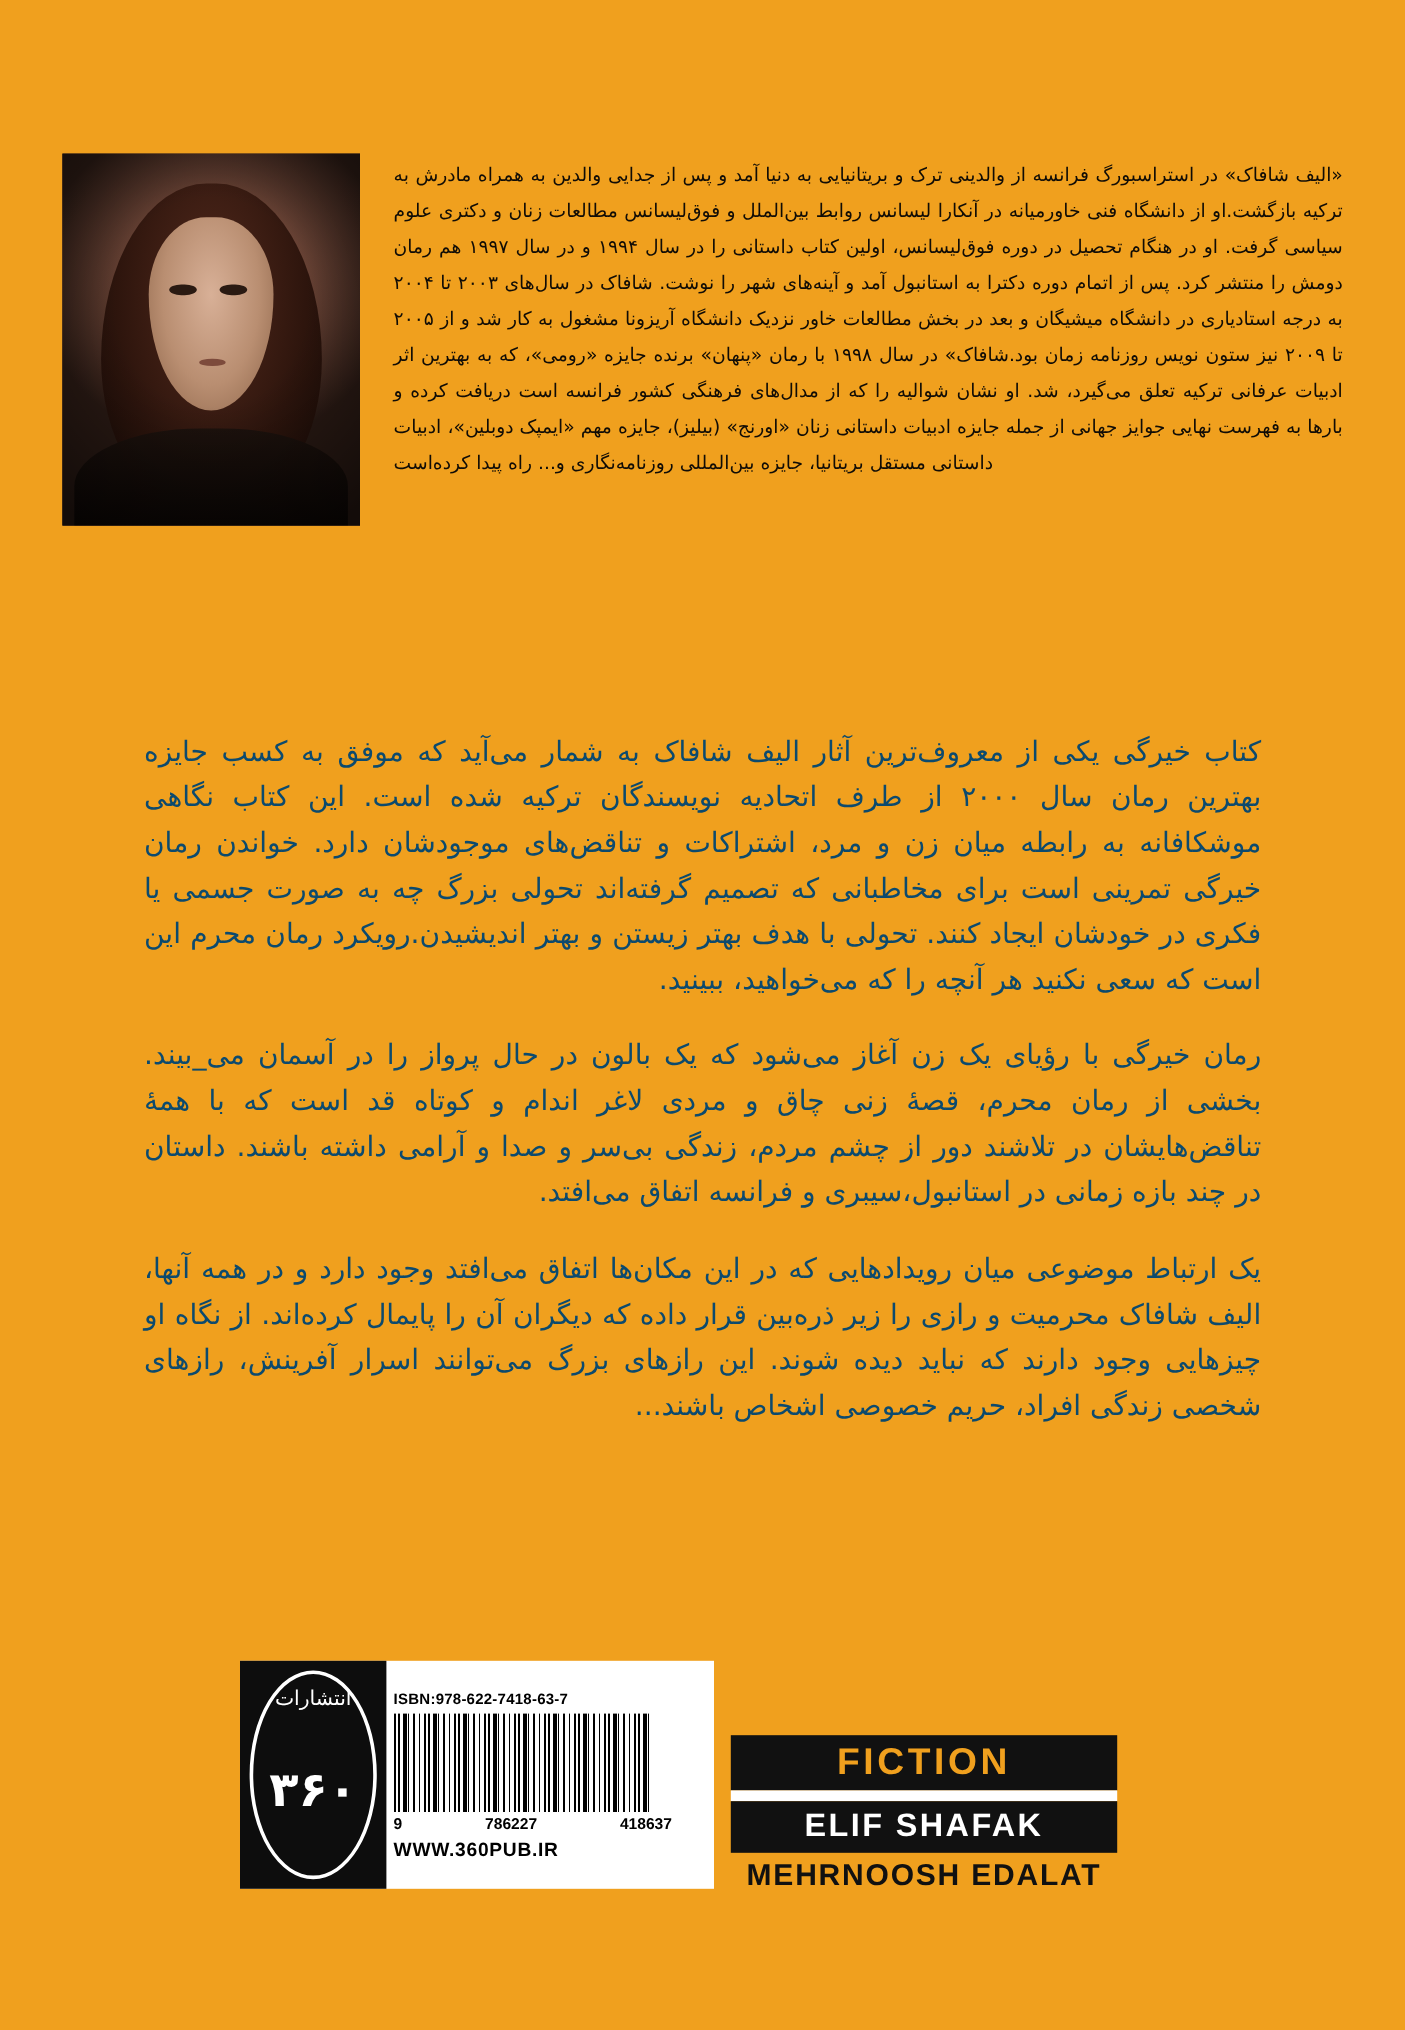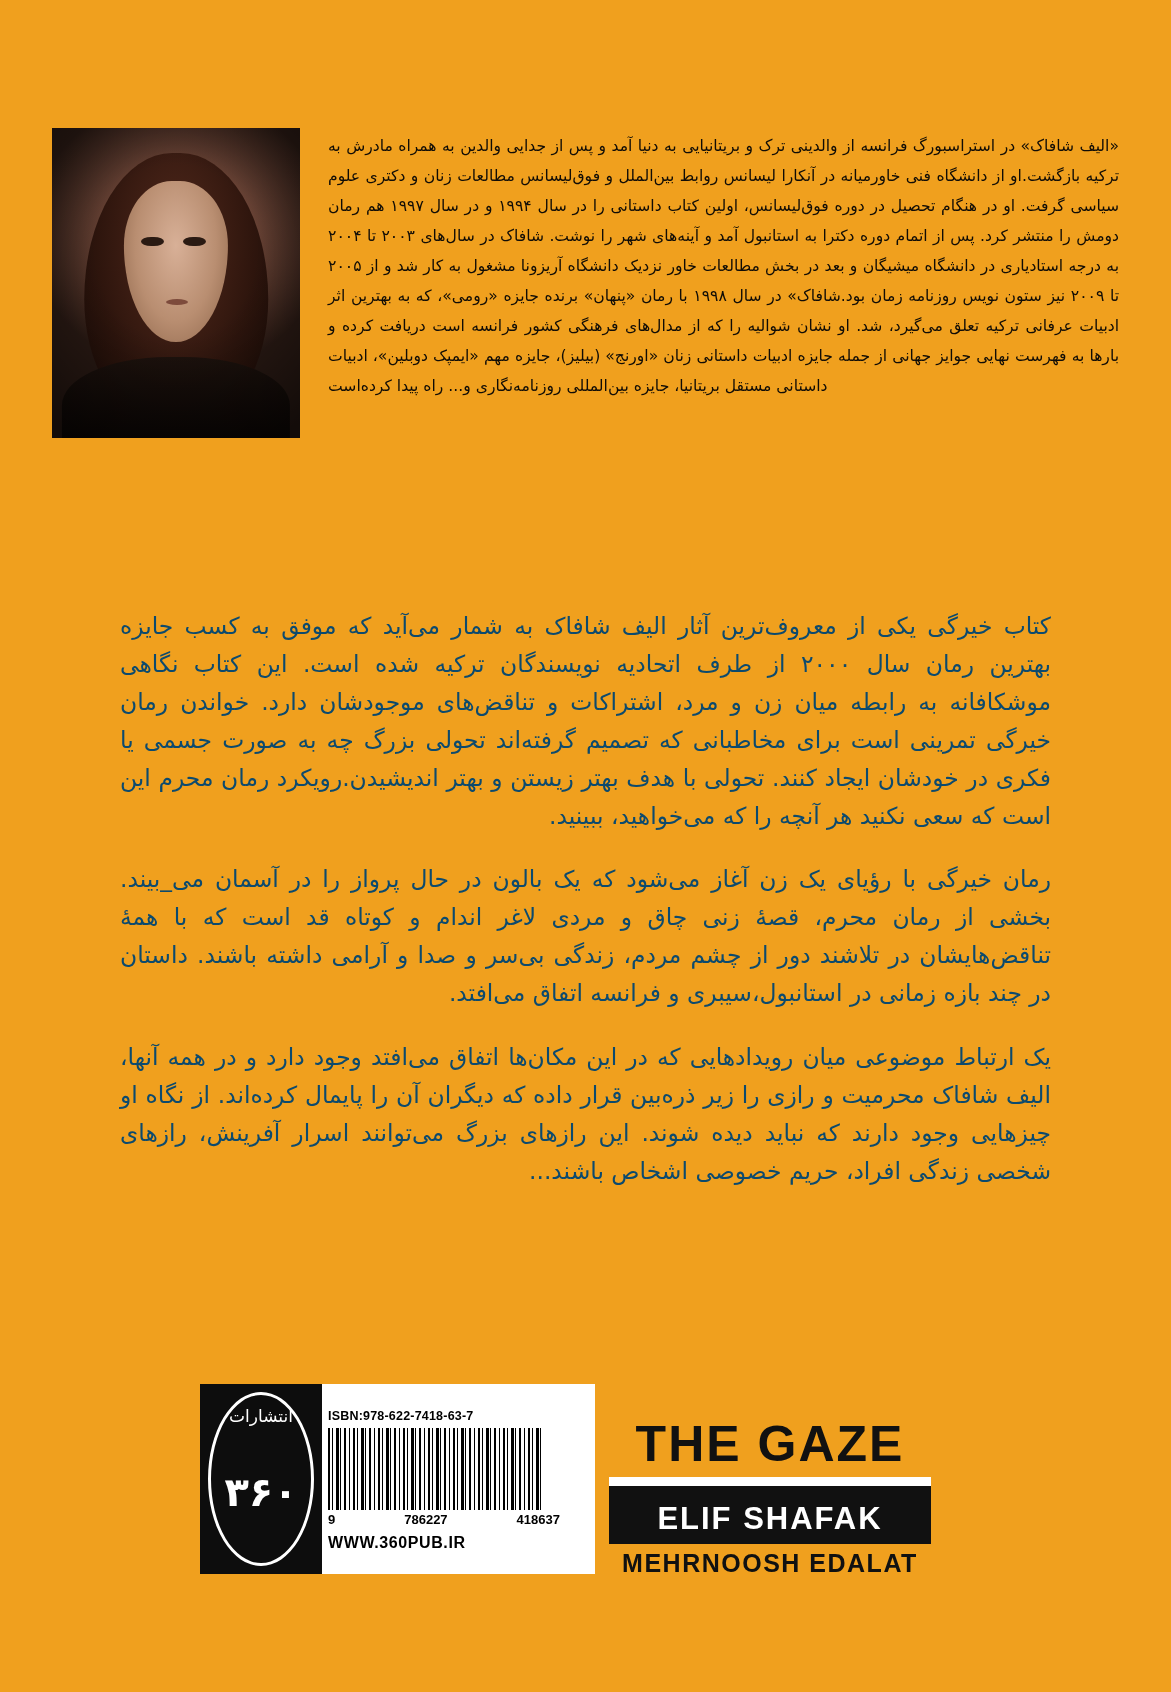--- a/index.html
+++ b/index.html
@@ -164,23 +164,23 @@
   }
   .t-white-gap {
     background: #fff;
     height: 9px;
   }
   .t-author {
     background: #111;
     color: #fff;
     font-family: "Liberation Sans", sans-serif;
     font-weight: bold;
-    font-size: 31px;
+    font-size: 27px;
     letter-spacing: 2px;
-    padding: 15px 0 7px;
+    padding: 5px 0 7px;
   }
   .t-translator {
     color: #111;
     font-family: "Liberation Sans", sans-serif;
     font-weight: bold;
     font-size: 25px;
     letter-spacing: 1.5px;
     padding-top: 5px;
   }
 
@@ -303,21 +303,21 @@
 
   <div class="body-copy">
     <p>کتاب خیرگی یکی از معروف‌ترین آثار الیف شافاک به شمار می‌آید که موفق به کسب جایزه بهترین رمان سال ۲۰۰۰ از طرف اتحادیه نویسندگان ترکیه شده است. این کتاب نگاهی موشکافانه به رابطه میان زن و مرد، اشتراکات و تناقض‌های موجودشان دارد. خواندن رمان خیرگی تمرینی است برای مخاطبانی که تصمیم گرفته‌اند تحولی بزرگ چه به صورت جسمی یا فکری در خودشان ایجاد کنند. تحولی با هدف بهتر زیستن و بهتر اندیشیدن.رویکرد رمان محرم این است که سعی نکنید هر آنچه را که می‌خواهید، ببینید.</p>
     <p>رمان خیرگی با رؤیای یک زن آغاز می‌شود که یک بالون در حال پرواز را در آسمان می‌_بیند. بخشی از رمان محرم، قصهٔ زنی چاق و مردی لاغر اندام و کوتاه قد است که با همهٔ تناقض‌هایشان در تلاشند دور از چشم مردم، زندگی بی‌سر و صدا و آرامی داشته باشند. داستان در چند بازه زمانی در استانبول،سیبری و فرانسه اتفاق می‌افتد.</p>
     <p>یک ارتباط موضوعی میان رویدادهایی که در این مکان‌ها اتفاق می‌افتد وجود دارد و در همه آنها، الیف شافاک محرمیت و رازی را زیر ذره‌بین قرار داده که دیگران آن را پایمال کرده‌اند. از نگاه او چیزهایی وجود دارند که نباید دیده شوند. این رازهای بزرگ می‌توانند اسرار آفرینش، رازهای شخصی زندگی افراد، حریم خصوصی اشخاص  باشند...</p>
   </div>
 
   <div class="bottom">
 
     <div class="title-stack">
-      <div class="t-gaze">THE GAZE</div>
+      <div class="t-fiction">FICTION</div>
       <div class="t-white-gap"></div>
       <div class="t-author">ELIF SHAFAK</div>
       <div class="t-translator">MEHRNOOSH EDALAT</div>
     </div>
 
     <div class="isbn-panel">
       <div class="barcode-area">
         <div class="isbn-text">ISBN:978-622-7418-63-7</div>
         <div class="barcode"></div>
         <div class="barcode-digits">

